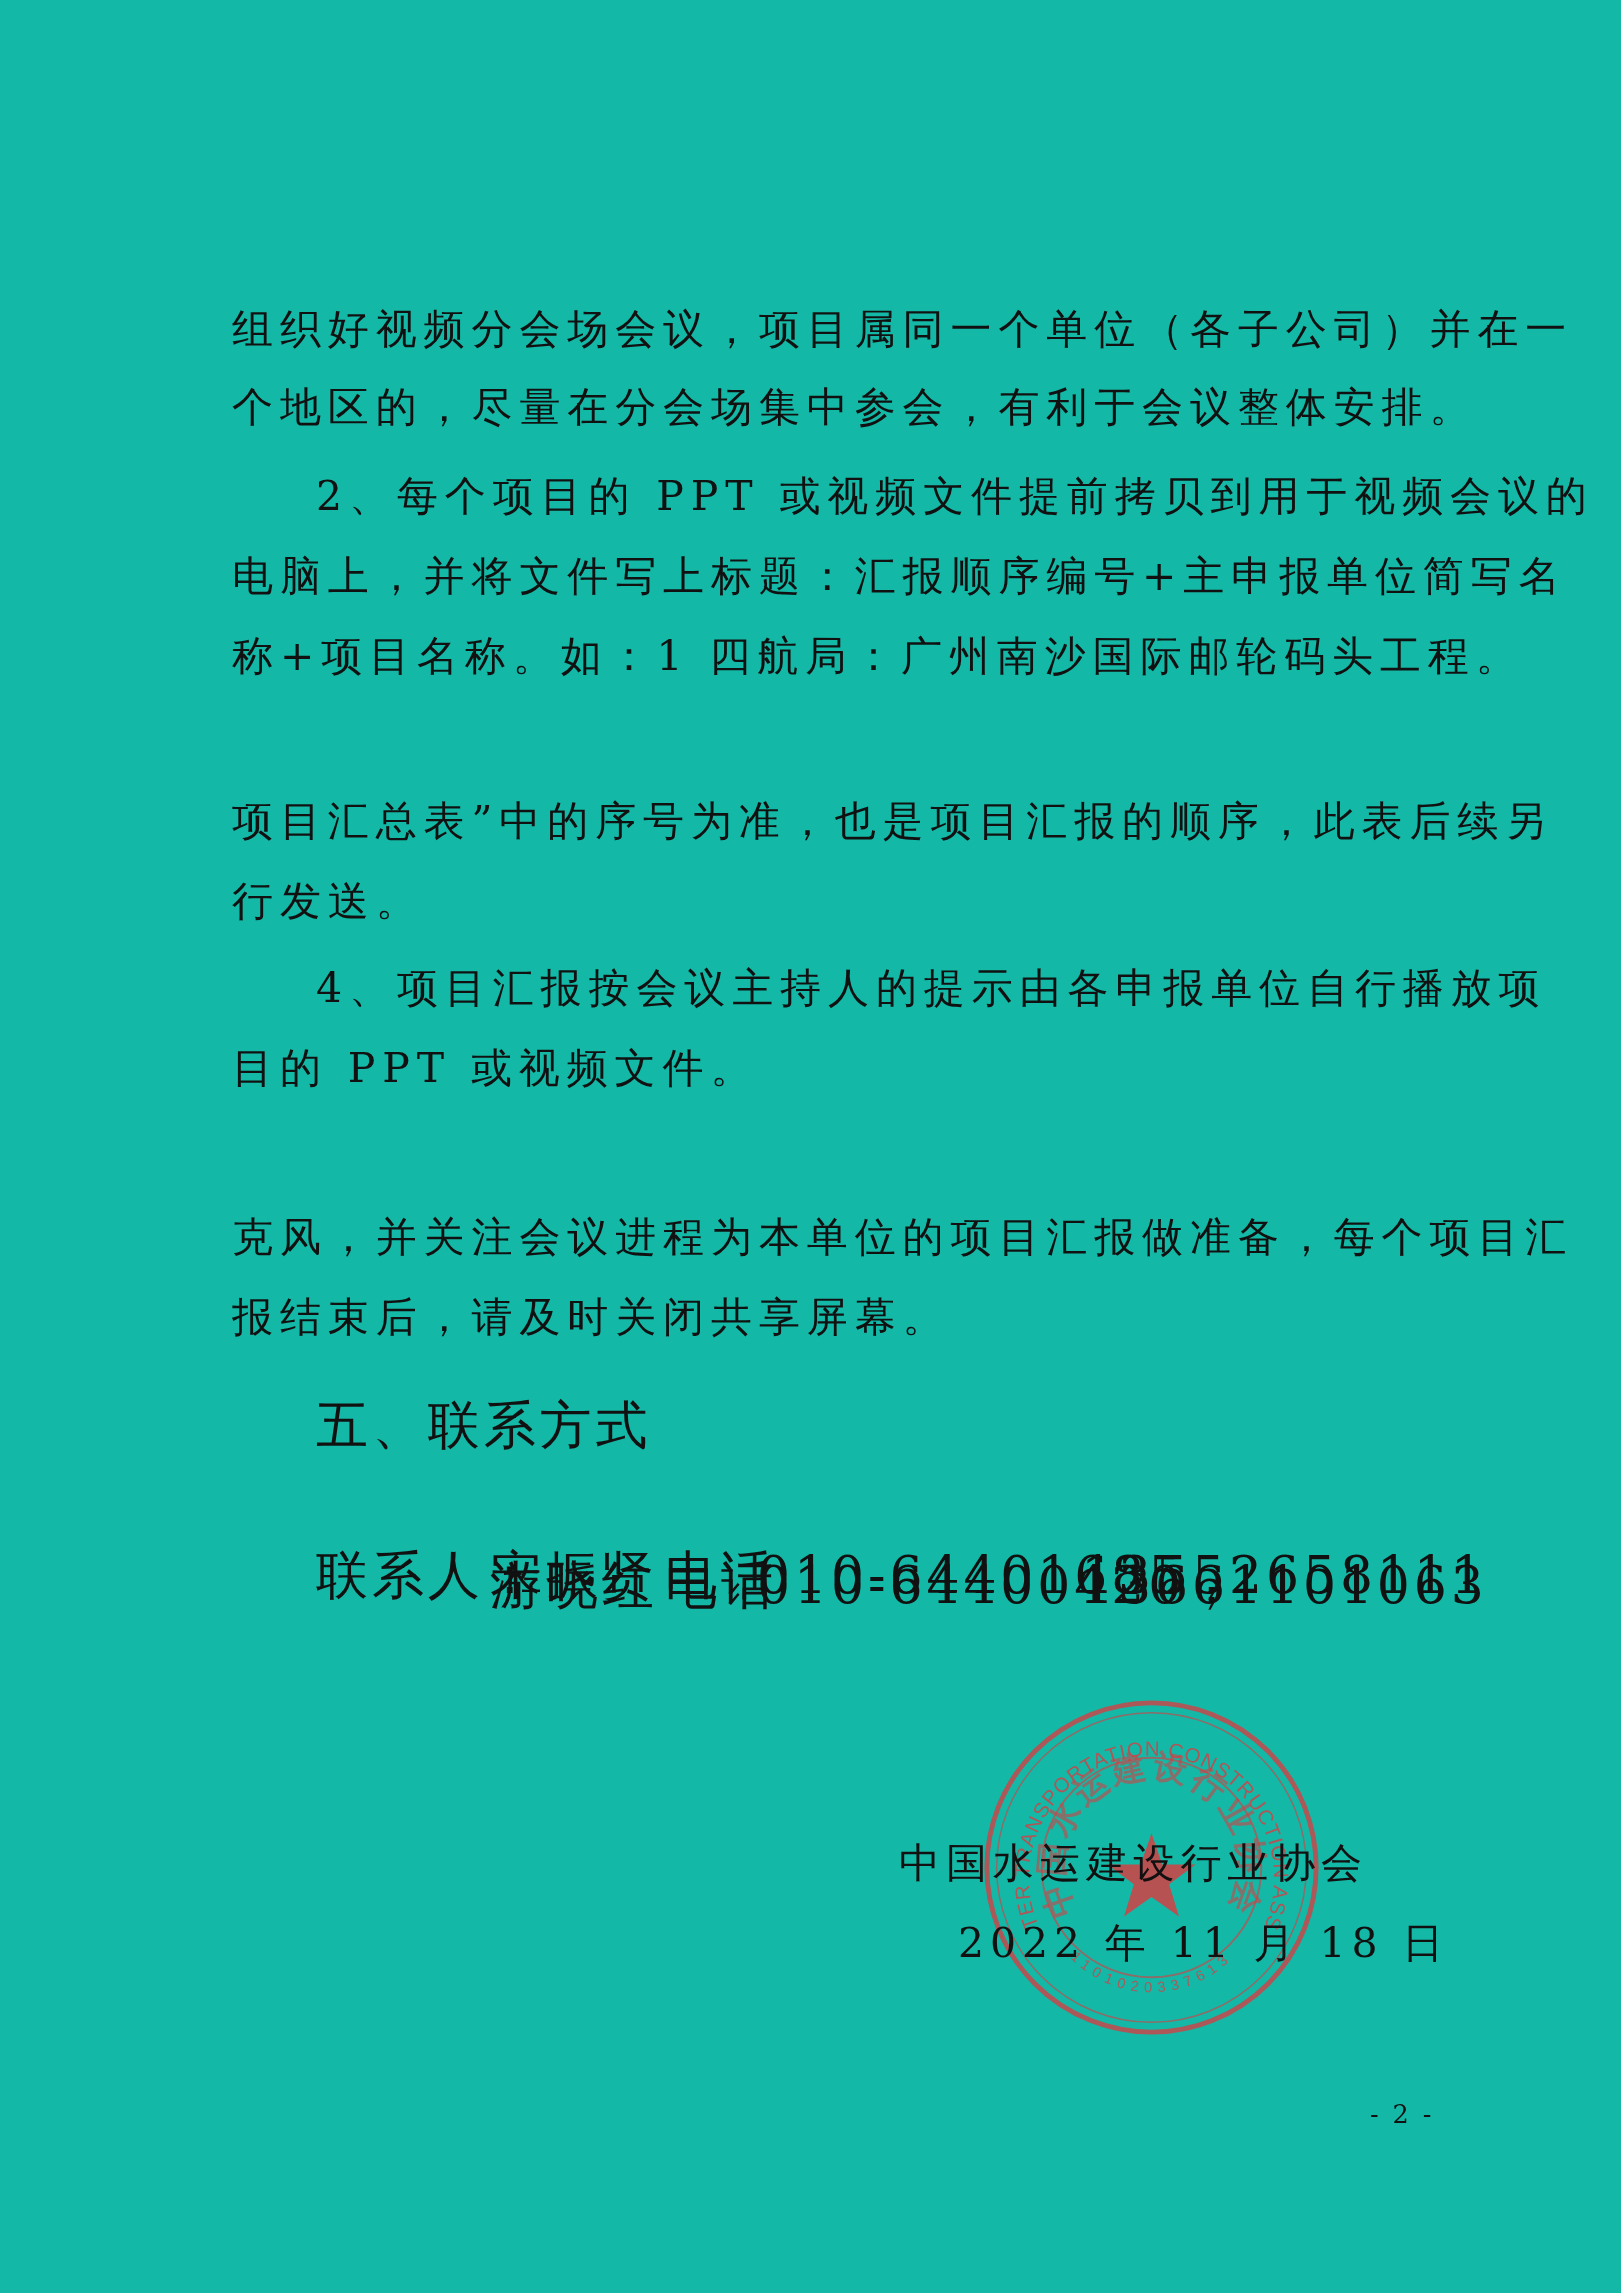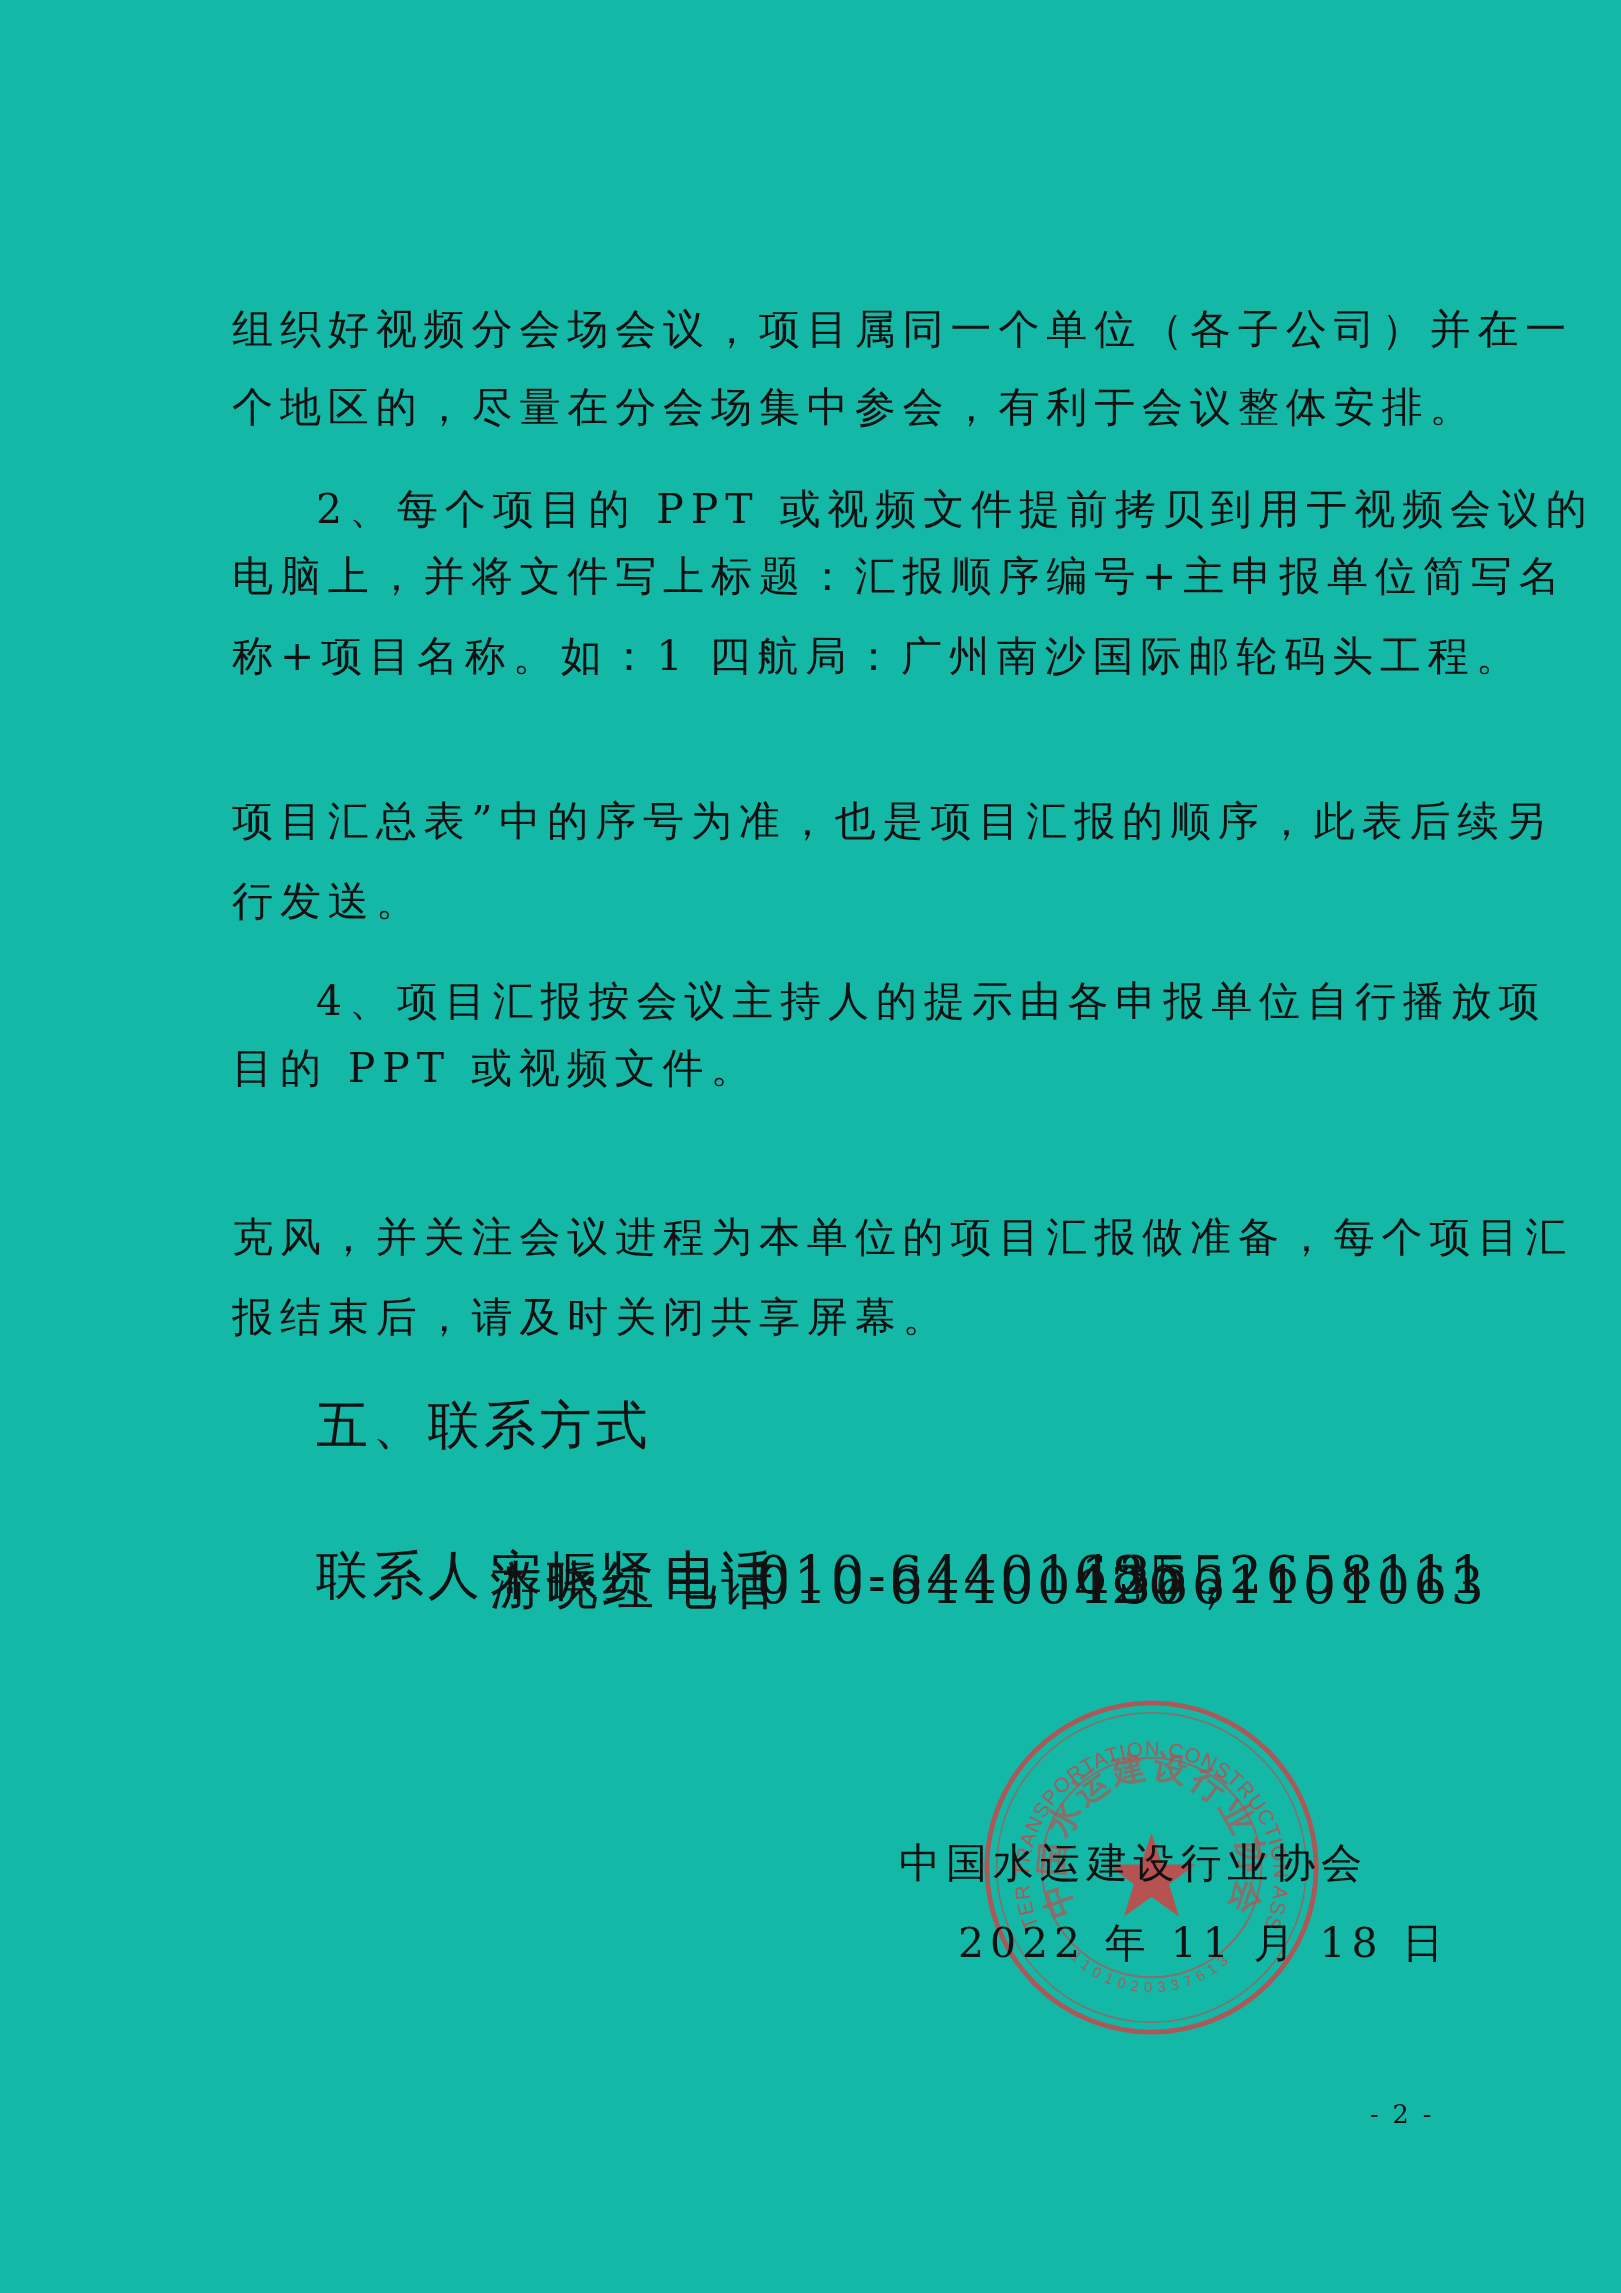--- a/index.html
+++ b/index.html
@@ -27,21 +27,21 @@
       left: 232px;
       width: 1191px;
       font-size: 41px;
       line-height: 55px;
       letter-spacing: 6.9px;
       white-space: nowrap;
       text-align: justify;
       text-align-last: justify;
     }
     .line.last { text-align-last: left; }
-    .indent { left: 316px; width: 1108px; margin-top: 13px; }
+    .indent { left: 316px; width: 1108px; }
     .contact {
       position: absolute;
       font-size: 52px;
       line-height: 55px;
       letter-spacing: 3.9px;
       white-space: nowrap;
     }
     .contact span { position: absolute; white-space: nowrap; }
     .stamp {
       position: absolute;

